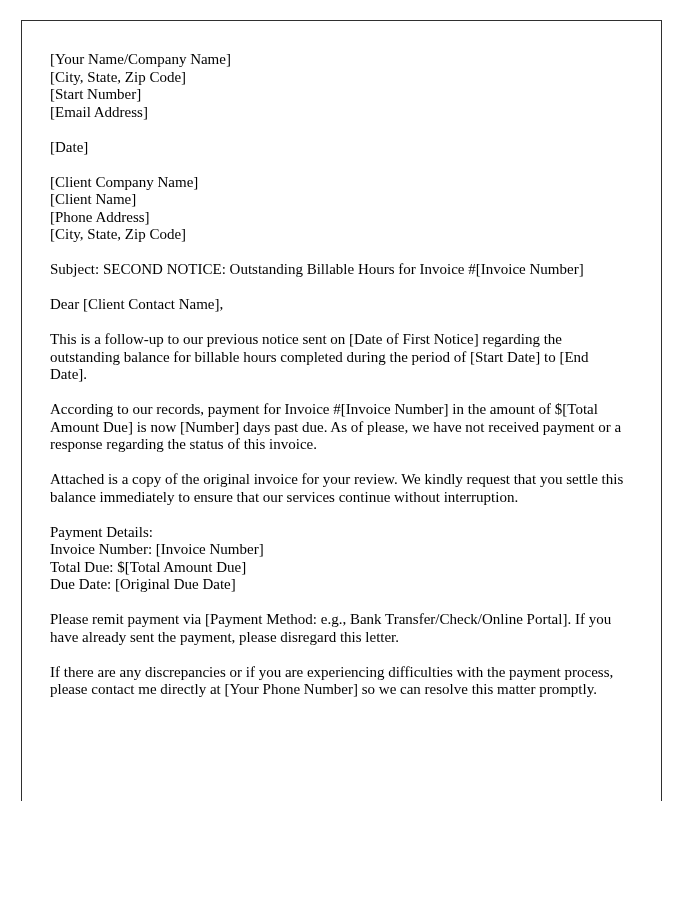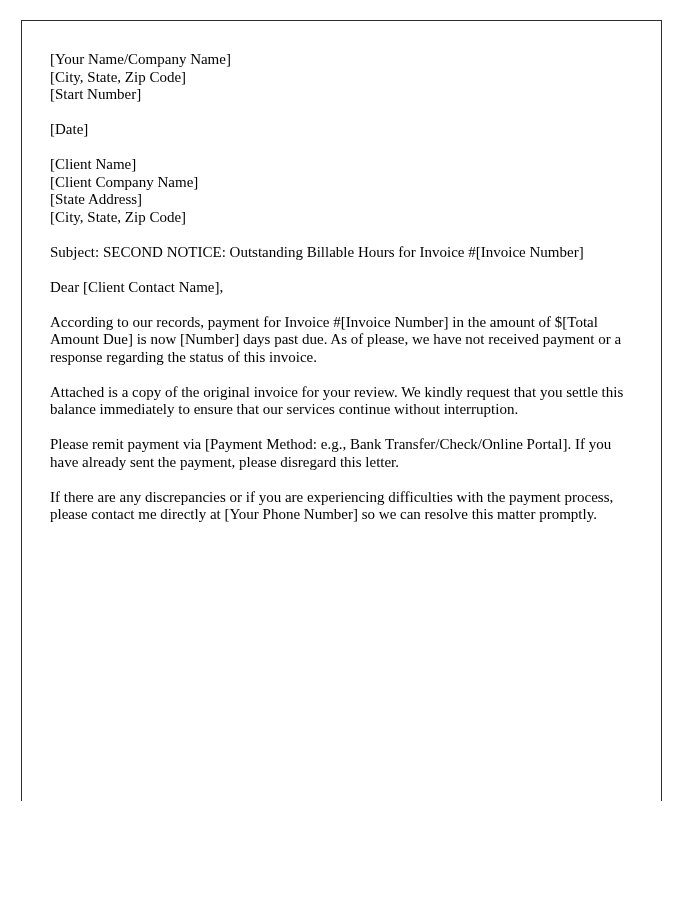--- a/index.html
+++ b/index.html
@@ -50,40 +50,48 @@
 </head>
 <body>
 
 <div class="page">
   <div class="letter-box">
 
     <div class="para">
       <div class="line">[Your Name/Company Name]</div>
       <div class="line">[City, State, Zip Code]</div>
       <div class="line">[Start Number]</div>
+      <div class="line">[Email Address]</div>
     </div>
 
     <p>[Date]</p>
 
     <div class="para">
+      <div class="line">[Client Company Name]</div>
       <div class="line">[Client Name]</div>
-      <div class="line">[Client Company Name]</div>
-      <div class="line">[State Address]</div>
+      <div class="line">[Phone Address]</div>
       <div class="line">[City, State, Zip Code]</div>
     </div>
 
     <p class="bold">Subject: SECOND NOTICE: Outstanding Billable Hours for Invoice #[Invoice Number]</p>
 
     <p>Dear [Client Contact Name],</p>
 
+    <p>This is a follow-up to our previous notice sent on [Date of First Notice] regarding the outstanding balance for billable hours completed during the period of [Start Date] to [End Date].</p>
 
     <p>According to our records, payment for Invoice #[Invoice Number] in the amount of $[Total Amount Due] is now [Number] days past due. As of please, we have not received payment or a response regarding the status of this invoice.</p>
 
     <p>Attached is a copy of the original invoice for your review. We kindly request that you settle this balance immediately to ensure that our services continue without interruption.</p>
 
+    <div class="para">
+      <div class="line bold">Payment Details:</div>
+      <div class="line">Invoice Number: [Invoice Number]</div>
+      <div class="line">Total Due: $[Total Amount Due]</div>
+      <div class="line">Due Date: [Original Due Date]</div>
+    </div>
 
     <p>Please remit payment via [Payment Method: e.g., Bank Transfer/Check/Online Portal]. If you have already sent the payment, please disregard this letter.</p>
 
     <p>If there are any discrepancies or if you are experiencing difficulties with the payment process, please contact me directly at [Your Phone Number] so we can resolve this matter promptly.</p>
 
 
   </div>
 </div>
 
 </body></html>

